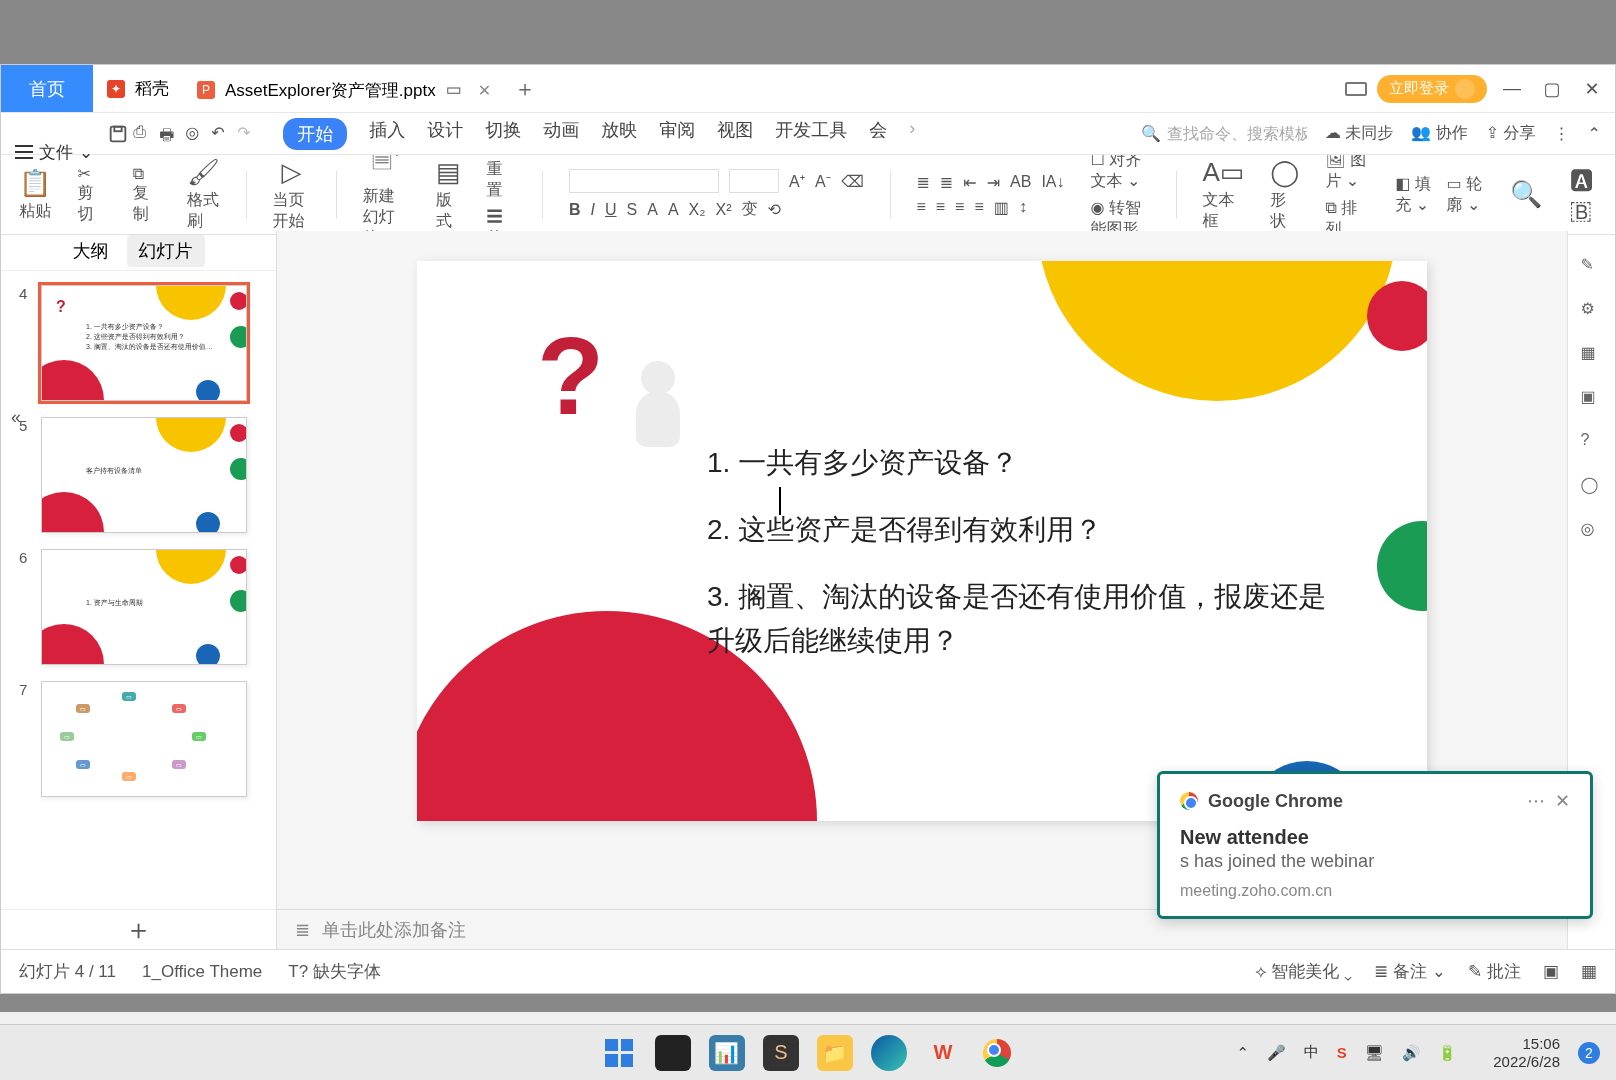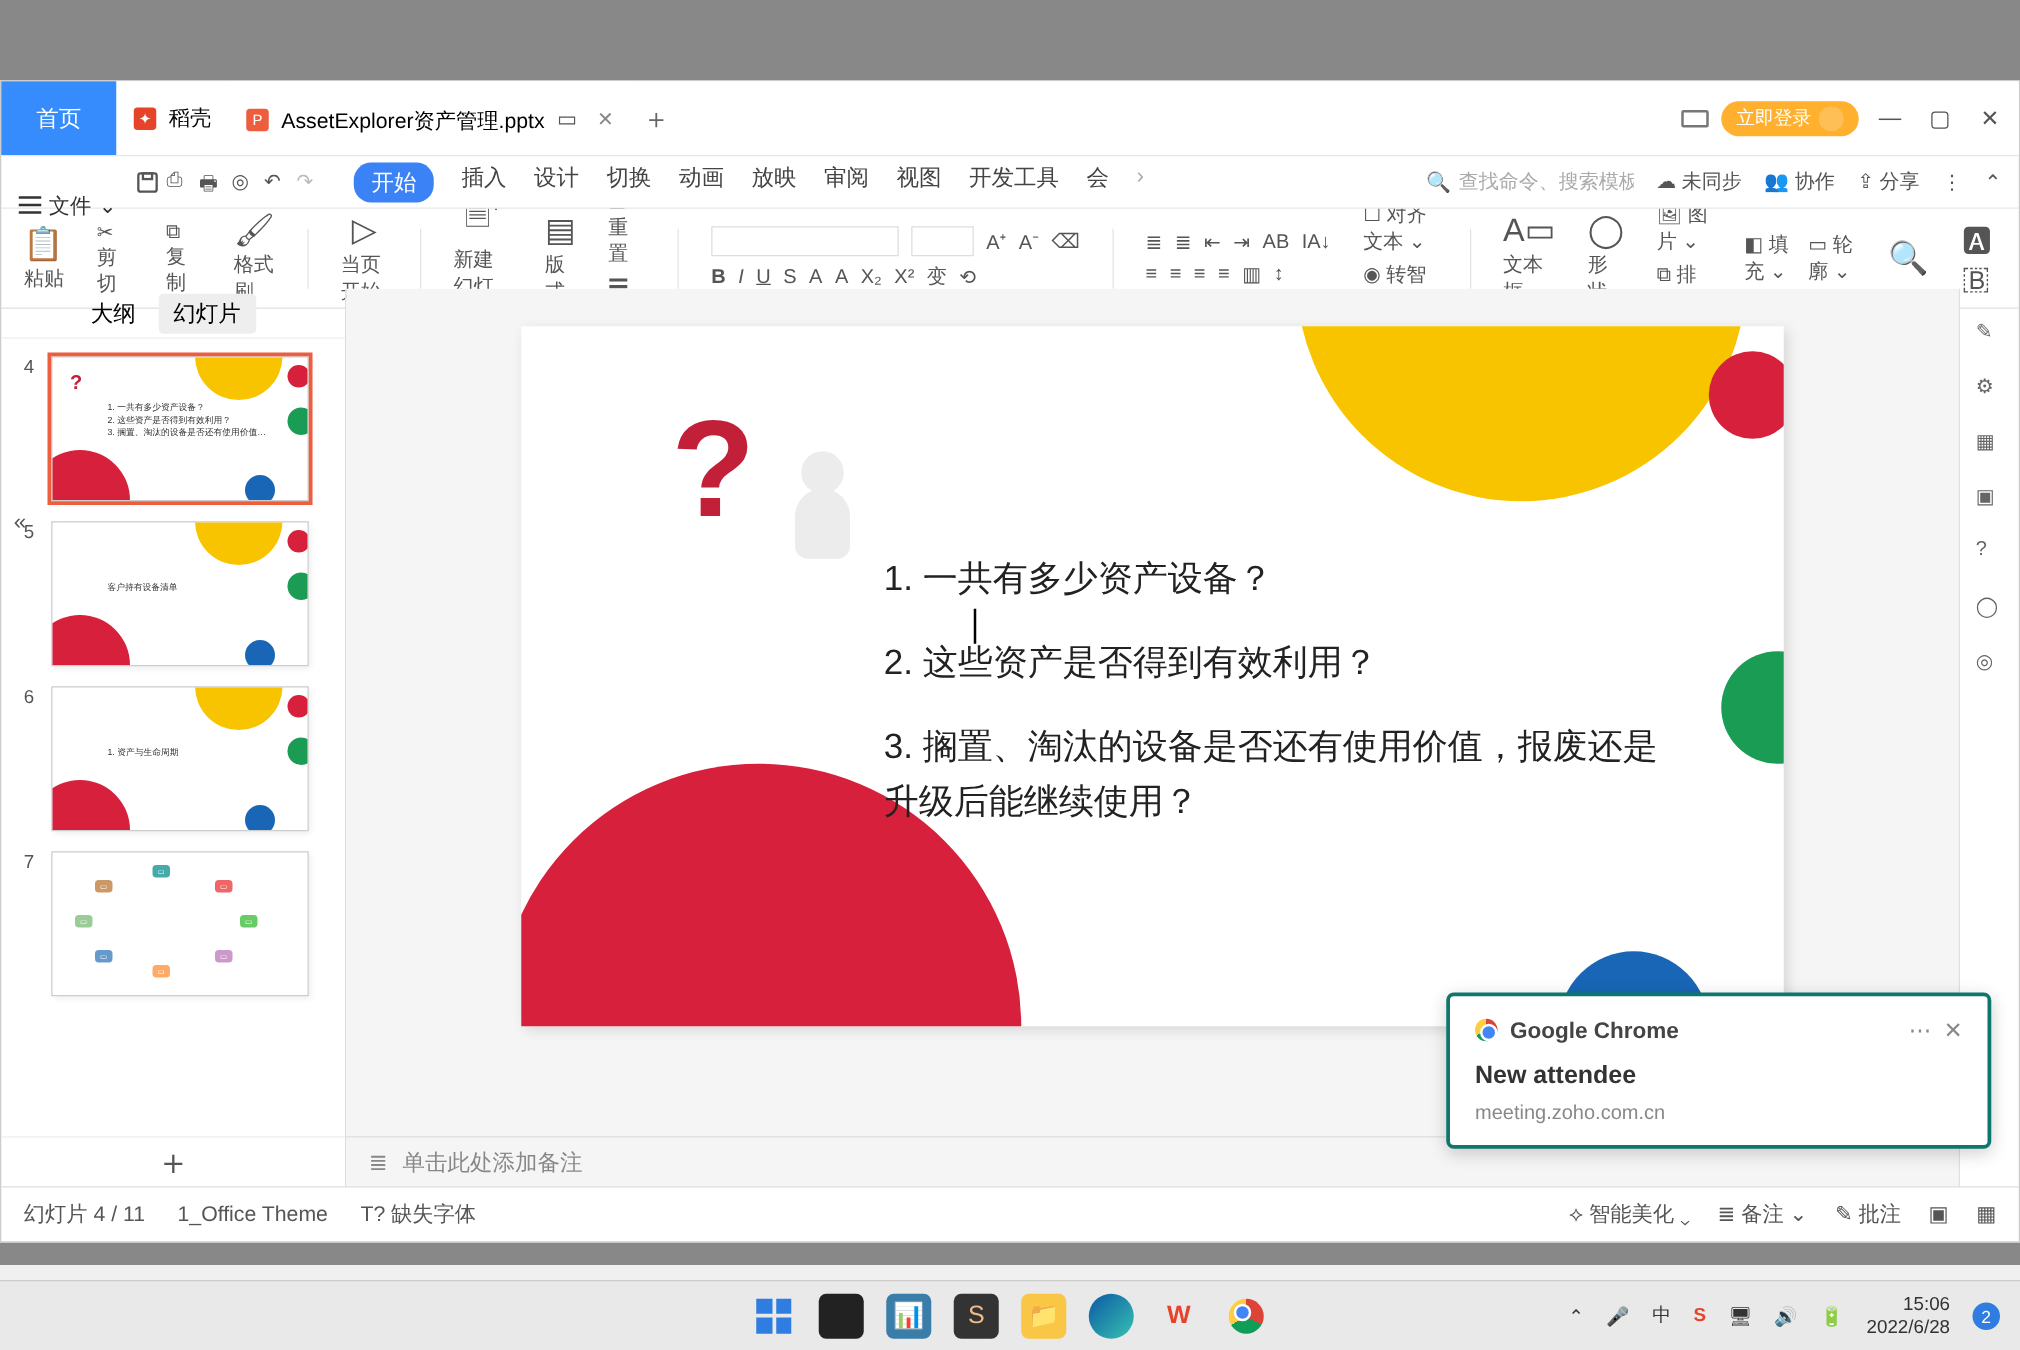--- a/index.html
+++ b/index.html
@@ -1,21 +1,21 @@
 <!DOCTYPE html>
 <html><head>
 <meta charset="utf-8">
 <style>
 * { margin:0; padding:0; box-sizing:border-box; font-family:"Microsoft YaHei","PingFang SC",sans-serif; }
 body { background:#f0f0f0; width:1616px; height:1080px; overflow:hidden; position:relative; }
 .desktop { width:1616px; height:1012px; background:#888; position:relative; }
 .app { position:absolute; left:0; top:64px; width:1616px; height:930px; background:#fff; border:1px solid #ccc; }
 
 
-.titlebar { height:60px; background:#fff; display:flex; align-items:stretch; border-bottom:1px solid #e7e7e7;}
+.titlebar { height:48px; background:#fff; display:flex; align-items:stretch; border-bottom:1px solid #e7e7e7;}
 .home-tab { width:92px; background:#368cfc; color:#fff; display:flex; align-items:center; justify-content:center; font-size:18px;}
 .doc-tab  { display:flex; align-items:center; padding:0 14px; font-size:17px; gap:10px; position:relative;}
 .doc-tab.active { border-top:3px solid #fff; }
 .doc-tab .ico { width:18px;height:18px;border-radius:3px;background:#e6432b;color:#fff;font-size:12px;display:flex;align-items:center;justify-content:center;}
 .doc-tab .ico.pp { background:#ec5e3e;}
 .close-x { color:#888; font-size:16px; cursor:pointer;}
 .plus-tab { width:40px; display:flex; align-items:center; justify-content:center; color:#666; font-size:22px;}
 .title-right { margin-left:auto; display:flex; align-items:center; gap:10px; padding-right:8px;}
 .login-pill { background:#ffb02e; color:#fff; padding:4px 12px; border-radius:14px; font-size:15px; display:flex; align-items:center; gap:6px;}
 .login-pill .avatar{width:20px;height:20px;border-radius:50%;background:#fff3;}
@@ -93,21 +93,21 @@
 .toast-body .t2{font-size:18px;color:#666;margin-top:2px;}
 .toast-body .t3{font-size:16px;color:#888;margin-top:10px;}
 .chrome-ico{width:18px;height:18px;border-radius:50%;background:conic-gradient(#db4437 0 120deg,#0f9d58 120deg 240deg,#ffcd40 240deg 360deg);position:relative;}
 .chrome-ico::after{content:"";position:absolute;left:4px;top:4px;width:10px;height:10px;border-radius:50%;background:#4285f4;border:2px solid #fff;}
 
 
 .taskbar{position:absolute;left:0;bottom:0;width:1616px;height:56px;background:#e9e9e9;border-top:1px solid #ccc;display:flex;align-items:center;}
 .tb-center{position:absolute;left:50%;transform:translateX(-50%);display:flex;gap:18px;align-items:center;}
 .tb-ico{width:36px;height:36px;border-radius:6px;display:flex;align-items:center;justify-content:center;font-size:20px;}
 .tb-right{position:absolute;right:16px;display:flex;align-items:center;gap:18px;color:#333;font-size:15px;}
-.clock{text-align:right;line-height:1.2;}
+.clock{text-align:right;line-height:1.2;margin-left:18px;}
 .win-logo{width:28px;height:28px;display:grid;grid-template:1fr 1fr/1fr 1fr;gap:3px;}
 .win-logo span{background:#2f7de0;}
 
 
 .tc-red{position:absolute;width:80px;height:80px;border-radius:50%;background:#d6203c;left:-18px;bottom:-40px;}
 .tc-yel{position:absolute;width:70px;height:70px;border-radius:50%;background:#f8c400;right:20px;top:-36px;}
 .tc-grn{position:absolute;width:22px;height:22px;border-radius:50%;background:#1a9c55;right:-6px;top:40px;}
 .tc-blu{position:absolute;width:24px;height:24px;border-radius:50%;background:#1866b5;right:26px;bottom:-4px;}
 .tc-rs {position:absolute;width:18px;height:18px;border-radius:50%;background:#d6203c;right:-2px;top:6px;}
 .tc-txt{position:absolute;left:44px;top:36px;font-size:7px;color:#333;line-height:1.4;}
@@ -407,20 +407,21 @@
   <div class="toast">
     <div class="toast-head">
       <span class="chrome-ico"></span>
       <span>Google Chrome</span>
       <span class="spacer"></span>
       <span class="dots">⋯</span>
       <span class="tx">✕</span>
     </div>
     <div class="toast-body">
       <div class="t1">New attendee</div>
+      <div class="t2">s has joined the webinar</div>
       <div class="t3">meeting.zoho.com.cn</div>
     </div>
   </div>
 
  </div>
 </div>
 
 <div class="taskbar">
   <div class="tb-center">
     <div class="tb-ico">

